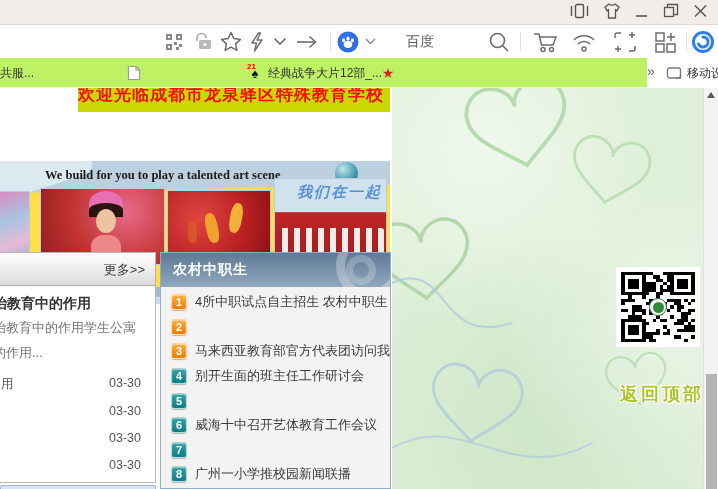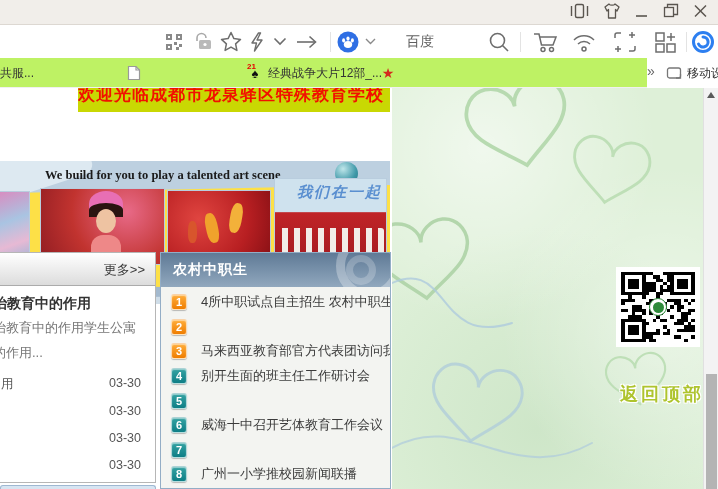--- a/index.html
+++ b/index.html
@@ -73,21 +73,21 @@
   .hp-title { position:absolute; left:12px; top:8px; font-size:14px; font-weight:bold; color:#ffffff; letter-spacing:1px; }
   .swirl1 { position:absolute; right:-12px; top:-20px; width:66px; height:66px; border:9px solid rgba(255,255,255,.30); border-radius:50%; }
   .swirl2 { position:absolute; right:14px; top:2px; width:30px; height:30px; border:7px solid rgba(255,255,255,.22); border-radius:50%; }
   .hp-body { position:relative; padding:3px 0 0 10px; }
   .hot-row { height:24.6px; display:flex; align-items:center; cursor:pointer; }
   .badge { width:16px; height:16px; border-radius:3px; flex:0 0 16px; display:flex; align-items:center; justify-content:center;
            font-size:11px; font-weight:bold; color:#fff; border:1px solid rgba(255,255,255,.65);
            box-shadow:inset 0 1px 1px rgba(255,255,255,.5), 0 1px 1px rgba(0,0,0,.25); }
   .badge.o { background:linear-gradient(#ffae3c,#ef7d00); }
   .badge.t { background:linear-gradient(#35a3a3,#0e7e86); }
-  .hot-text { margin-left:14px; font-size:13px; color:#3b3b3b; white-space:nowrap; overflow:hidden; }
+  .hot-text { margin-left:8px; font-size:13px; color:#3b3b3b; white-space:nowrap; overflow:hidden; }
 
   
   #green { left:392px; top:88px; width:363px; height:401px; background:#def0d8; overflow:hidden;
            background-image:radial-gradient(circle at 25% 15%, rgba(255,255,255,.55), rgba(255,255,255,0) 40%),
                             radial-gradient(circle at 75% 60%, rgba(255,255,255,.4), rgba(255,255,255,0) 45%),
                             radial-gradient(circle at 40% 85%, rgba(190,220,185,.5), rgba(190,220,185,0) 50%);padding-left:10px; }
   #hearts { position:absolute; left:0; top:0; }
   #qr { position:absolute; left:224px; top:179px; width:84px; height:80px; background:#fff; padding:5px; }
   #qr svg { display:block; }
   #qr .logo { position:absolute; left:33px; top:31px; width:18px; height:18px; background:#fff; border-radius:50%;

